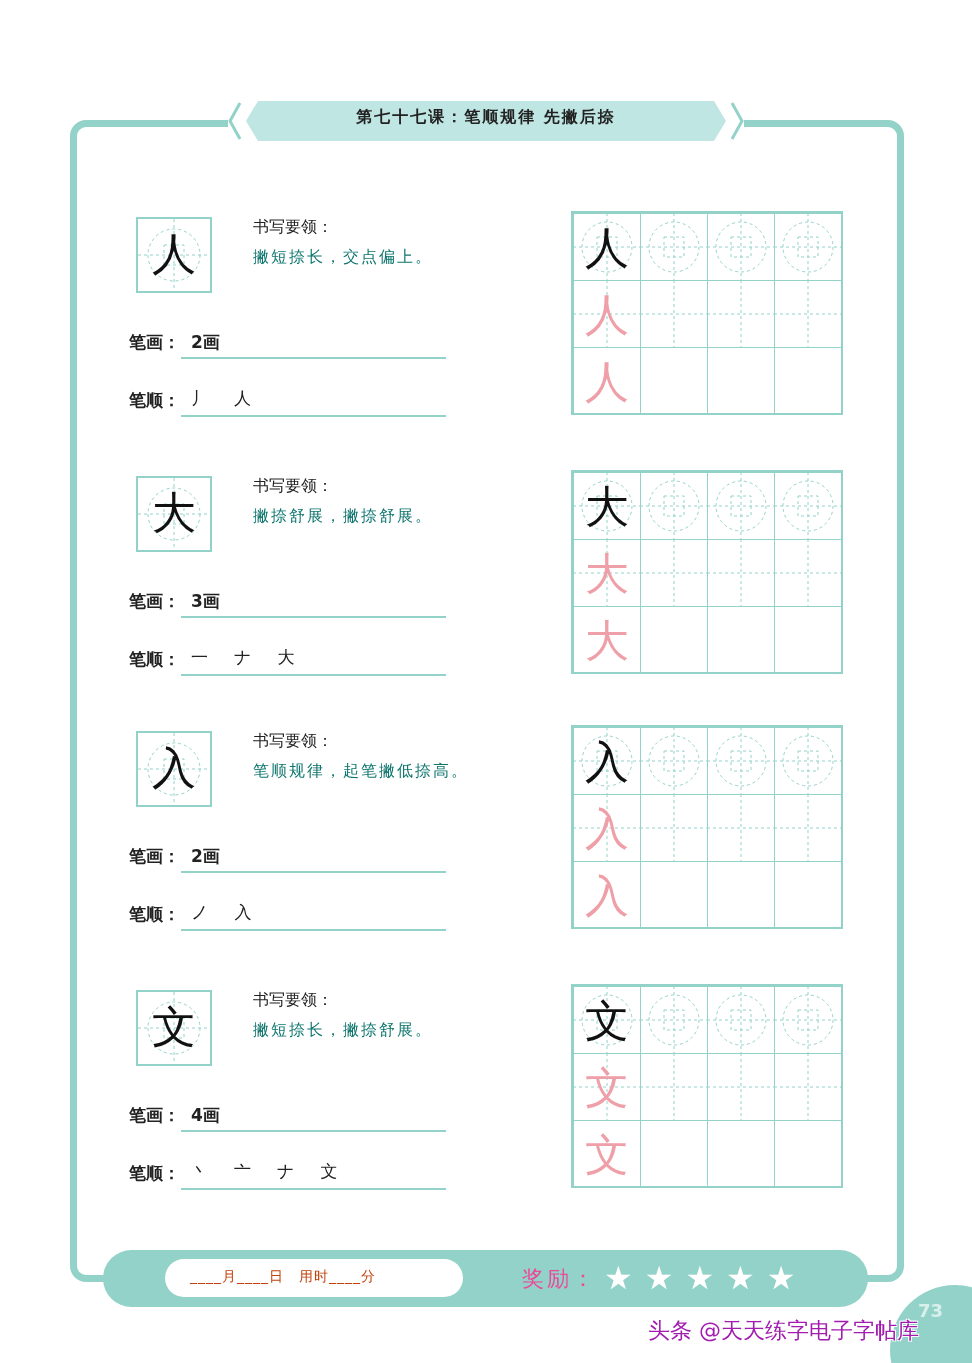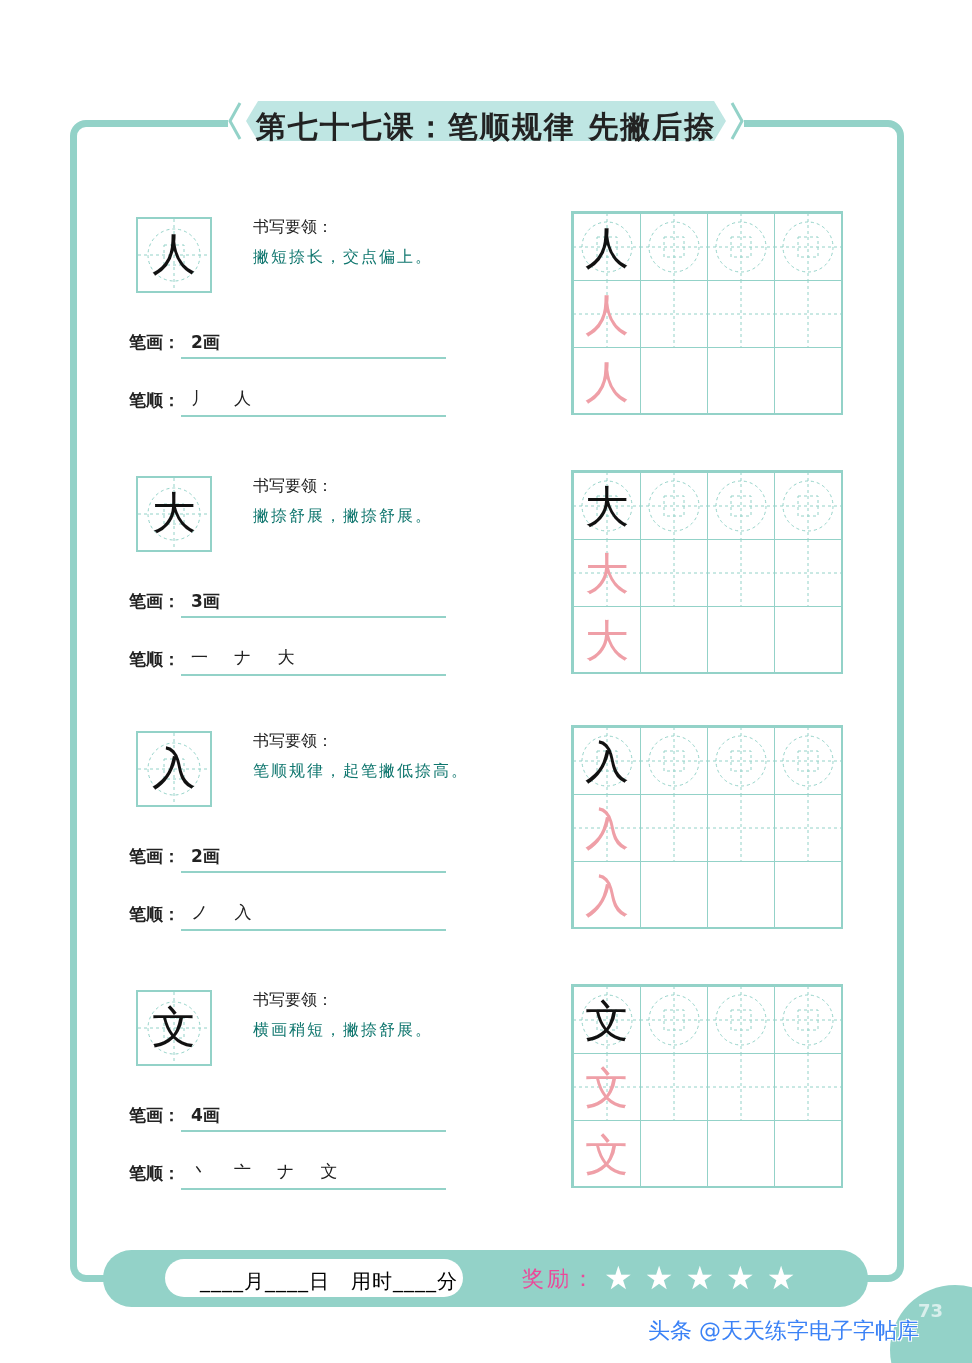--- a/index.html
+++ b/index.html
@@ -5,21 +5,21 @@
   html, body { margin:0; padding:0; }
   body { width:972px; height:1363px; background:#ffffff; position:relative; overflow:hidden;
          font-family:"DejaVu Sans", "Liberation Sans", sans-serif; color:#222; }
   .frame { position:absolute; left:70px; top:120px; width:834px; height:1162px;
            border:7px solid #93d2c8; border-radius:16px; box-sizing:border-box; }
   .title-wrap { position:absolute; left:228px; top:101px; width:516px; height:40px; background:#fff; }
   .title-box { position:absolute; left:18px; right:18px; top:0; bottom:0; background:#bfe6e3;
                clip-path: polygon(12px 0, calc(100% - 12px) 0, 100% 50%, calc(100% - 12px) 100%, 12px 100%, 0 50%); }
   .title-chev-l, .title-chev-r { position:absolute; top:0; width:14px; height:40px; }
   .title-chev-l { left:0; } .title-chev-r { right:0; }
-  .title-text { position:absolute; left:0; right:0; top:6px; text-align:center; font-size:30px;
+  .title-text { position:absolute; left:0; right:0; top:6px; text-align:center; font-size:16px;
                 font-weight:bold; color:#222; letter-spacing:2px; }
 
   .lesson { position:absolute; left:0; width:972px; height:210px; }
   .mini-box { position:absolute; left:136px; top:10px; width:76px; height:76px;
               border:2px solid #93d2c8; box-sizing:border-box; background:#fff; }
   .mini-box svg { position:absolute; left:0; top:0; }
   .mini-char { position:absolute; left:0; top:6px; width:72px; text-align:center; font-size:44px;
                font-family:"DejaVu Serif", serif; color:#111; }
   .tips-title { position:absolute; left:253px; top:10px; font-size:16px; font-weight:normal; }
   .tips-text { position:absolute; left:253px; top:40px; font-size:16px; letter-spacing:2px; color:#0f766e; }
@@ -33,28 +33,28 @@
           border:2px solid #93d2c8; box-sizing:border-box; }
   .cell { position:absolute; width:68px; height:68px; box-sizing:border-box; }
   .gchar { position:absolute; left:0; top:8px; width:68px; text-align:center; font-size:44px;
            font-family:"DejaVu Serif", serif; }
   .gchar.black { color:#111; } .gchar.pink { color:#ef9fa7; }
 
   .footer-bar { position:absolute; left:103px; top:1250px; width:765px; height:57px;
                 background:#93d2c8; border-radius:29px; }
   .date-pill { position:absolute; left:165px; top:1259px; width:298px; height:38px; background:#fff;
                border-radius:19px; }
-  .date-text { position:absolute; left:200px; top:1268px; font-size:20px; color:#000000; letter-spacing:1px; }
+  .date-text { position:absolute; left:190px; top:1268px; font-size:14px; color:#c2410c; letter-spacing:1px; }
   .reward-label { position:absolute; left:522px; top:1264px; font-size:22px; color:#ec4899; letter-spacing:3px; }
   .stars { position:absolute; left:604px; top:1262px; display:flex; gap:12px; }
   .star { color:#fff; font-size:32px; line-height:32px; }
   .page-circle { position:absolute; left:890px; top:1285px; width:130px; height:130px; border-radius:50%;
                  background:#93d2c8; }
   .page-num { position:absolute; left:918px; top:1300px; font-size:18px; color:#d9efec; font-weight:bold; }
-  .watermark { position:absolute; left:648px; top:1316px; font-size:22px; color:#3b82f6;
+  .watermark { position:absolute; left:648px; top:1316px; font-size:22px; color:#a21caf;
                text-shadow: 1px 1px 0 #fff, -1px -1px 0 #fff, 1px -1px 0 #fff, -1px 1px 0 #fff; }
 </style>
 </head>
 <body>
 
 <div class="frame"></div>
 
 <div class="title-wrap">
   <svg class="title-chev-l" viewBox="0 0 14 40" width="14" height="40">
     <polyline points="12,2 2,20 12,38" fill="none" stroke="#93d2c8" stroke-width="3"></polyline>
@@ -326,21 +326,21 @@
     <div class="mini-box">
       <svg width="72" height="72">
         <circle cx="36" cy="36" r="26" fill="none" stroke="#93d2c8" stroke-width="1" stroke-dasharray="3,3"></circle>
         <rect x="26" y="26" width="20" height="20" fill="none" stroke="#93d2c8" stroke-width="1" stroke-dasharray="3,3"></rect>
         <line x1="0" y1="36" x2="72" y2="36" stroke="#93d2c8" stroke-dasharray="3,3"></line>
         <line x1="36" y1="0" x2="36" y2="72" stroke="#93d2c8" stroke-dasharray="3,3"></line>
       </svg>
       <div class="mini-char">文</div>
     </div>
     <div class="tips-title">书写要领：</div>
-    <div class="tips-text">横画稍短，撇捺舒展。</div>
+    <div class="tips-text">撇短捺长，撇捺舒展。</div>
 
     <div class="label" style="top:124px">笔画：</div>
     <div class="field-line" style="top:124px"></div>
     <div class="field-val bold" style="top:124px">4画</div>
 
     <div class="label" style="top:182px">笔顺：</div>
     <div class="field-line" style="top:182px"></div>
     <div class="field-val order" style="top:180px"><span>丶</span><span>亠</span><span>ナ</span><span>文</span></div>
 
     <div class="grid">

